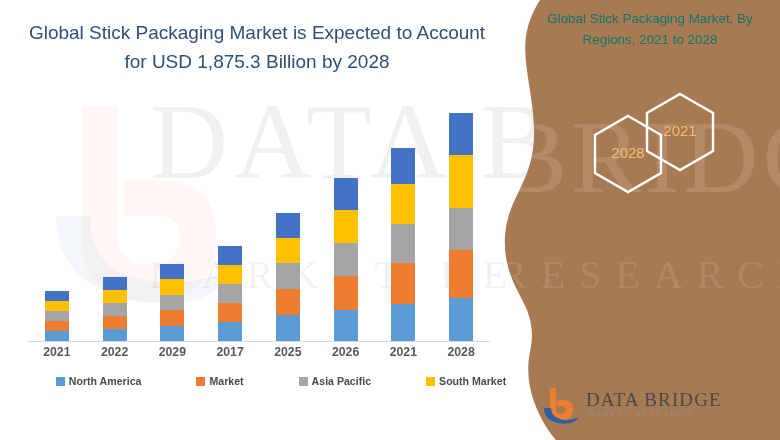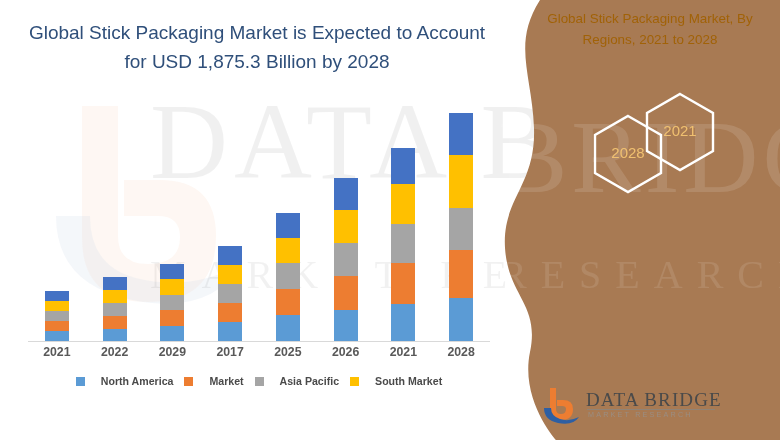--- a/index.html
+++ b/index.html
@@ -119,21 +119,21 @@
   .legend {
     position:absolute;
     left:16px; top:375px;
     width:486px;
     display:flex;
     justify-content:center;
     align-items:center;
     gap:11px;
     flex-wrap:nowrap;
   }
-  .legend-item { display:flex; align-items:center; gap:16px; white-space:nowrap; }
+  .legend-item { display:flex; align-items:center; gap:4px; white-space:nowrap;margin-left:44px; }
   .legend-swatch { width:9px; height:9px; flex:0 0 auto; }
   .legend-label {
     font-size:10.6px;
     font-weight:bold;
     color:#4a4a4a;
     font-family:"Liberation Sans", sans-serif;
   }
 
   
   #right-panel {
@@ -142,21 +142,21 @@
     width:780px; height:440px;
     pointer-events:none;
   }
   .panel-title {
     position:absolute;
     left:530px; top:8px;
     width:240px;
     text-align:center;
     font-size:13.4px;
     line-height:1.6;
-    color:#a16207;
+    color:#0f766e;
     font-family:"Liberation Sans", sans-serif;
   }
   .panel-wm {
     position:absolute;
     left:498px; top:105px;
     font-size:104px;
     letter-spacing:4px;
     font-family:"Liberation Serif", serif;
     color:#ffffff;
     opacity:.12;

